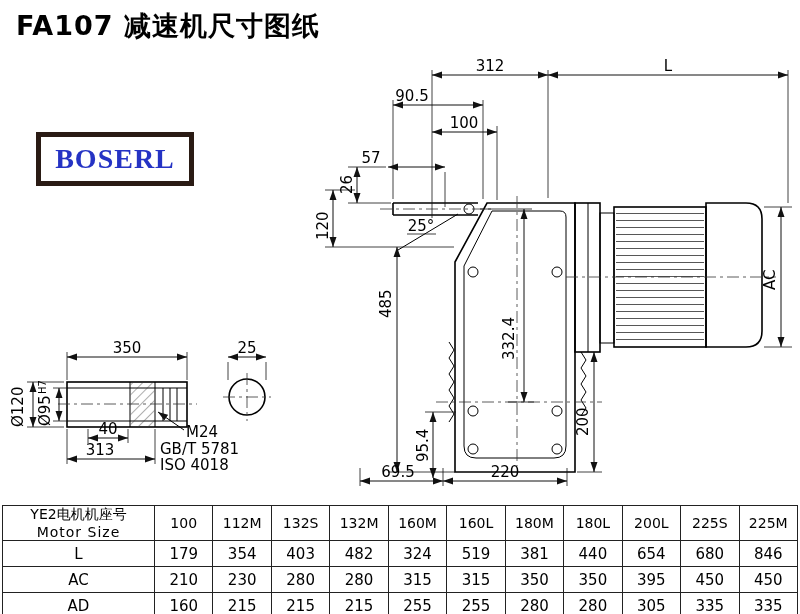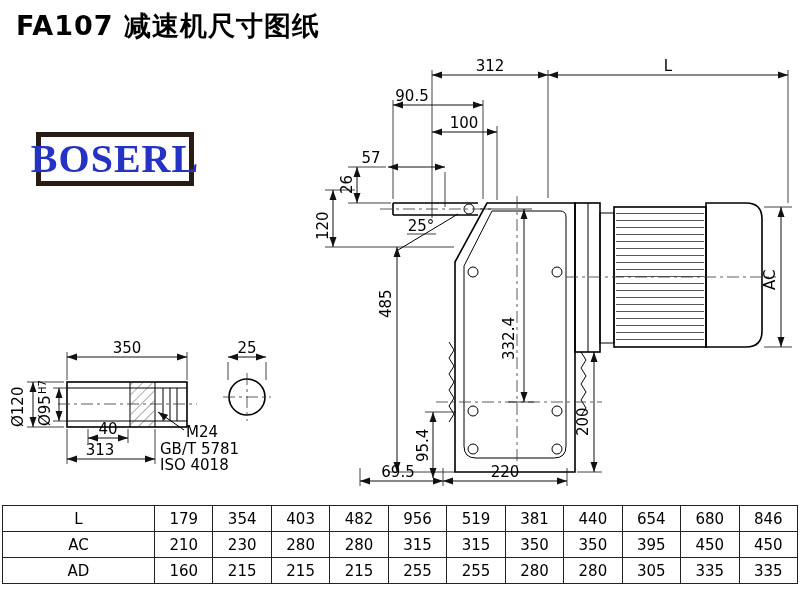--- a/index.html
+++ b/index.html
@@ -1,21 +1,21 @@
 <!DOCTYPE html>
 <html><head>
 <meta charset="utf-8">
 <style>
   html,body{margin:0;padding:0;background:#fff;}
   .page{position:relative;width:800px;height:614px;background:#fff;overflow:hidden;
         font-family:"DejaVu Sans","Liberation Sans",sans-serif;color:#000;}
   .title{position:absolute;left:16px;top:8px;font-size:27px;font-weight:bold;letter-spacing:1px;white-space:nowrap;}
   .logo{position:absolute;left:36px;top:132px;width:148px;height:44px;border:5px solid #2a1b14;
         display:flex;align-items:center;justify-content:center;background:#fff;}
-  .logo span{font-family:"Liberation Serif","DejaVu Serif",serif;font-size:40px;font-weight:bold;
+  .logo span{font-family:"Liberation Serif","DejaVu Serif",serif;font-size:28px;font-weight:bold;
         color:#2533c4;letter-spacing:1px;line-height:1;}
   svg.drawing{position:absolute;left:0;top:0;}
   svg text{font-family:"DejaVu Sans","Liberation Sans",sans-serif;font-size:15px;fill:#000;}
   svg text.sm{font-size:10px;}
   .dim{stroke:#111;stroke-width:1;fill:none;marker-start:url(#arr);marker-end:url(#arr);}
   .ext{stroke:#111;stroke-width:0.8;fill:none;}
   .o1{stroke:#000;stroke-width:1.6;fill:none;}
   .o2{stroke:#000;stroke-width:1;fill:none;}
   .cl{stroke:#333;stroke-width:0.8;stroke-dasharray:12 4 3 4;fill:none;}
   table.spec{position:absolute;left:2px;top:505px;width:796px;border-collapse:collapse;
@@ -206,26 +206,43 @@
         <col>
         <col>
         <col>
         <col>
         <col>
         <col>
         <col>
     </colgroup>
     <tbody>
       <tr>
+        <td class="hd">
+          <div>YE2电机机座号</div>
+          <div class="en">Motor Size</div>
+        </td>
+        <td class="hd">100</td>
+        <td class="hd">112M</td>
+        <td class="hd">132S</td>
+        <td class="hd">132M</td>
+        <td class="hd">160M</td>
+        <td class="hd">160L</td>
+        <td class="hd">180M</td>
+        <td class="hd">180L</td>
+        <td class="hd">200L</td>
+        <td class="hd">225S</td>
+        <td class="hd">225M</td>
+      </tr>
+      <tr>
         <td>L</td>
         <td>179</td>
         <td>354</td>
         <td>403</td>
         <td>482</td>
-        <td>956</td>
+        <td>324</td>
         <td>519</td>
         <td>381</td>
         <td>440</td>
         <td>654</td>
         <td>680</td>
         <td>846</td>
       </tr>
       <tr>
         <td>AC</td>
         <td>210</td>

